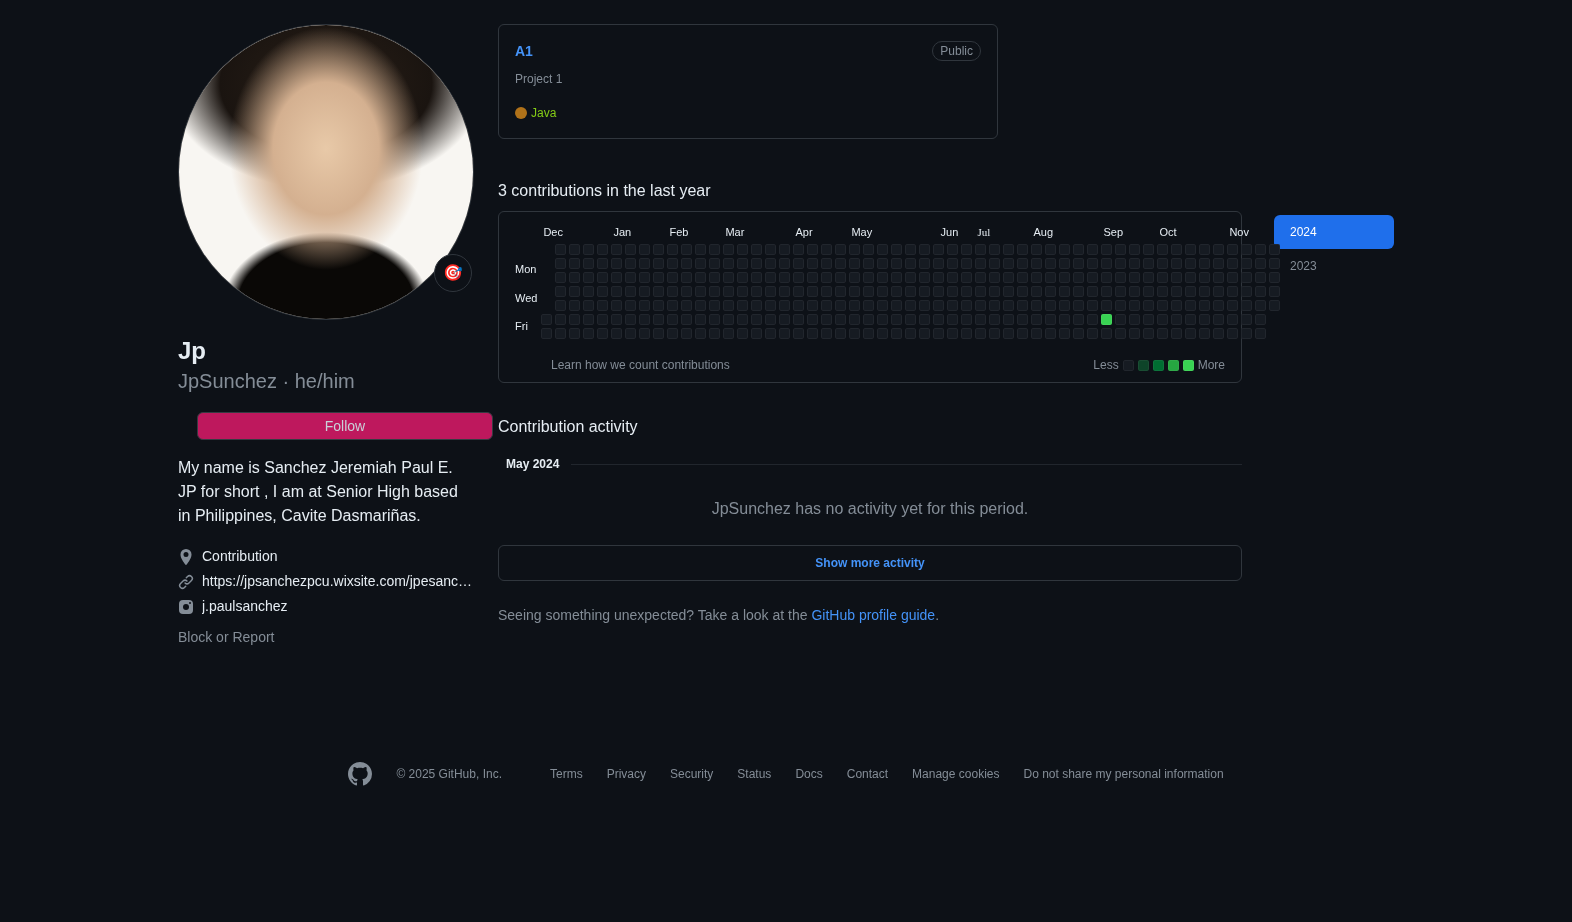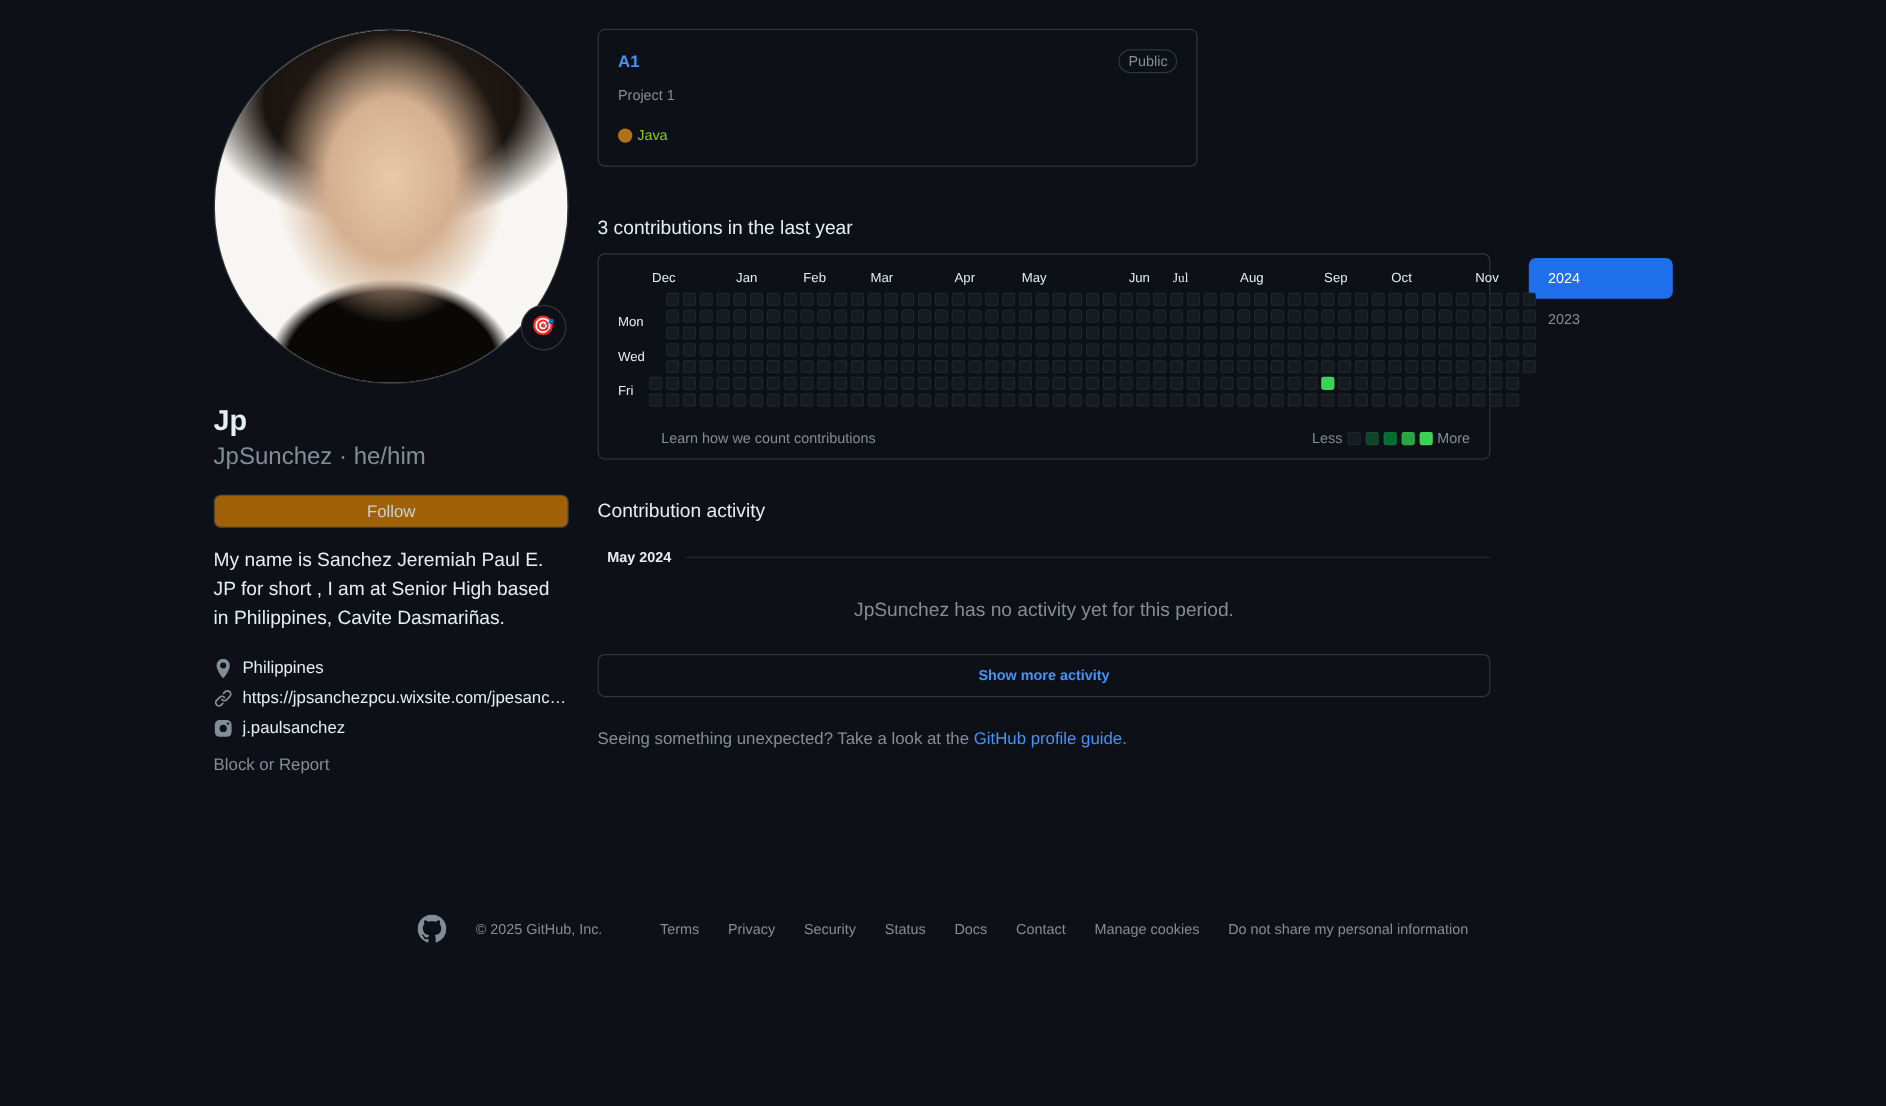--- a/index.html
+++ b/index.html
@@ -69,25 +69,26 @@
   .name-block { margin-bottom: 16px; }
   .profile-name { font-size: 24px; font-weight: 600; color: #e6edf3; line-height: 1.25; }
   .profile-username { font-size: 20px; color: #848d97; font-weight: 300; }
 
   .follow-btn {
     width: 100%;
     padding: 5px 16px;
     font-size: 14px;
     font-weight: 500;
     color: #c9d1d9;
-    background: #a16207;
+    background: #be185d;
     border: 1px solid #363b42;
     border-radius: 6px;
     cursor: pointer;
     margin-bottom: 16px;
+    margin-left: 19px;
   }
 
   .bio { font-size: 16px; color: #e6edf3; margin-bottom: 16px; }
 
   .vcard-detail {
     display: flex;
     align-items: center;
     gap: 8px;
     padding: 2px 0;
     font-size: 14px;
@@ -272,21 +273,21 @@
       <div class="profile-name">Jp</div>
       <div class="profile-username">JpSunchez · he/him</div>
     </div>
     <button class="follow-btn">Follow</button>
     <div class="bio">My name is Sanchez Jeremiah Paul E. JP for short , I am at Senior High based in Philippines, Cavite Dasmariñas.</div>
 
     <div class="vcard-detail">
       <svg width="16" height="16" viewBox="0 0 16 16">
           <path d="M8 0a5.53 5.53 0 0 0-5.53 5.53c0 4.3 4.93 10 5.14 10.24a.5.5 0 0 0 .78 0c.21-.24 5.14-5.94 5.14-10.24A5.53 5.53 0 0 0 8 0Zm0 8a2.5 2.5 0 1 1 0-5 2.5 2.5 0 0 1 0 5Z"></path>
         </svg>
-      <span>Philippines</span>
+      <span>Contribution</span>
     </div>
     <div class="vcard-detail">
       <svg width="16" height="16" viewBox="0 0 16 16">
           <path d="M7.775 3.275a.75.75 0 0 0 1.06 1.06l1.25-1.25a2 2 0 1 1 2.83 2.83l-2.5 2.5a2 2 0 0 1-2.83 0 .75.75 0 0 0-1.06 1.06 3.5 3.5 0 0 0 4.95 0l2.5-2.5a3.5 3.5 0 0 0-4.95-4.95l-1.25 1.25Zm-4.69 9.64a2 2 0 0 1 0-2.83l2.5-2.5a2 2 0 0 1 2.83 0 .75.75 0 0 0 1.06-1.06 3.5 3.5 0 0 0-4.95 0l-2.5 2.5a3.5 3.5 0 0 0 4.95 4.95l1.25-1.25a.75.75 0 0 0-1.06-1.06l-1.25 1.25a2 2 0 0 1-2.83 0Z"></path>
         </svg>
       <a href="#" class="link-look">https://jpsanchezpcu.wixsite.com/jpesanchezpcu</a>
     </div>
     <div class="vcard-detail">
       <svg width="16" height="16" viewBox="0 0 16 16">
           <rect x="1" y="1" width="14" height="14" rx="4" fill="#848d97"></rect>

